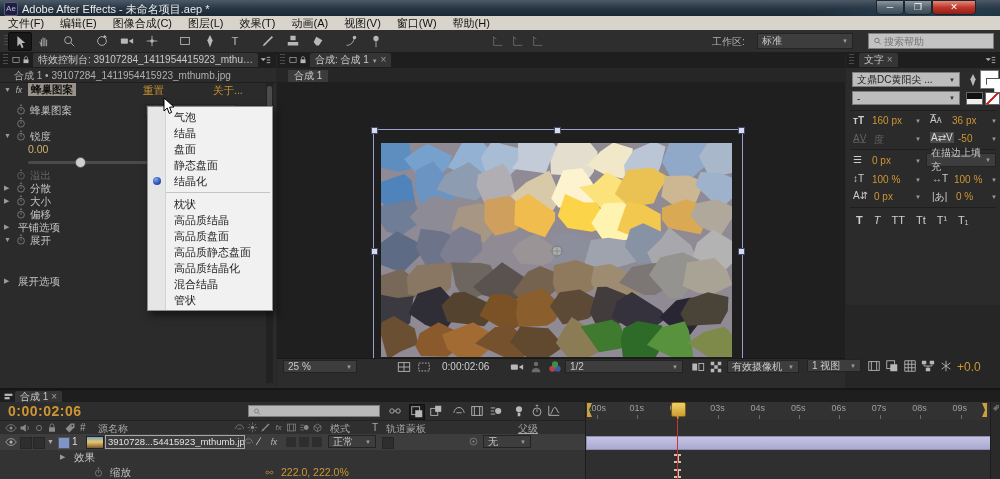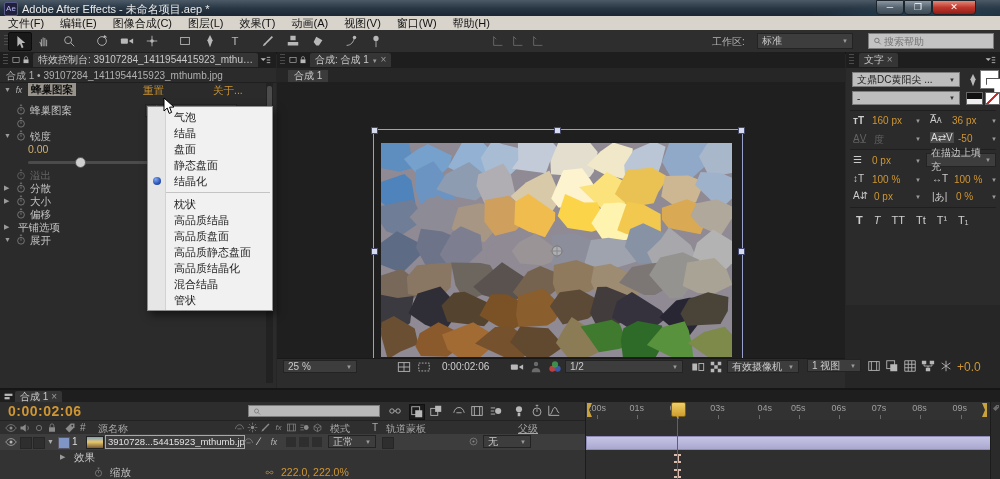--- a/index.html
+++ b/index.html
@@ -245,21 +245,21 @@
           </svg>
         </span>
       <div class="tab" style="max-width:215px;overflow:hidden;text-overflow:ellipsis;">特效控制台: 39107284_1411954415923_mthumb.jpg</div>
       <span class="ic" style="margin-left:auto;margin-right:4px;">
           <svg viewBox="0 0 16 16" xmlns="http://www.w3.org/2000/svg">
             <path fill="currentColor" d="M3 6l3 3 3-3z"></path>
             <path stroke="currentColor" d="M10 5h4M10 8h4M10 11h4"></path>
           </svg>
         </span>
     </div>
-    <div style="height:13px;padding:1px 0 0 6px;font-size:10px;color:#b0b0b0;border-bottom:1px solid #1f1f1f;">合成 1 • 39107284_1411954415923_mthumb.jpg</div>
+    <div style="height:13px;padding:1px 0 0 14px;font-size:10px;color:#b0b0b0;border-bottom:1px solid #1f1f1f;">合成 1 • 39107284_1411954415923_mthumb.jpg</div>
 
     <div class="p" style="left:0;top:31px;width:276px;height:14px;">
       <span class="p" style="left:4px;top:3px;font-size:7px;color:#9a9a9a;">▼</span>
       <span class="p ic" style="left:13px;top:1px;width:12px;height:12px;">
           <svg viewBox="0 0 16 16" xmlns="http://www.w3.org/2000/svg">
             <text x="8" y="12" font-size="11" font-style="italic" text-anchor="middle" fill="currentColor">fx</text>
           </svg>
         </span>
       <span class="p" style="left:28px;top:0;background:#98938a;color:#0f0f0f;font-weight:bold;padding:0 3px;font-size:10.5px;line-height:13px;">蜂巢图案</span>
       <span class="p orange" style="left:143px;top:1px;font-size:10.5px;">重置</span>
@@ -349,20 +349,24 @@
         </div>
         <div class="fxrow" style="top: 135px;">
           <span class="arr">▼</span>
           <span class="sw ic dark">
             <svg viewBox="0 0 16 16" xmlns="http://www.w3.org/2000/svg">
               <circle cx="8" cy="9" r="4.5" fill="none" stroke="currentColor"></circle>
               <path stroke="currentColor" fill="none" d="M8 9V6M6.5 1.5h3M8 1.5V3"></path>
             </svg>
           </span>
           <span class="lbl " style="left:30px">展开</span>
+        </div>
+        <div class="fxrow" style="top: 176px;">
+          <span class="arr">▶</span>
+          <span class="lbl " style="left:18px">展开选项</span>
         </div>
       </div>
 
     <div class="p" style="left:266px;top:31px;width:7px;height:300px;background:#222;">
       <div style="margin:3px 1px;width:5px;height:62px;background:#4c4c4c;border-radius:2px;"></div>
     </div>
   </div>
 
   <div class="p panel" style="left:277px;top:52px;width:568px;height:336px;background:#232323;">
     <div class="tabbar">
@@ -771,21 +775,21 @@
       <div class="p" style="left:1px;top:1px;width:5px;height:14px;background:#caa23c;clip-path:polygon(0 0,100% 0,40% 50%,100% 100%,0 100%);"></div>
       <div class="p" style="right:4px;top:1px;width:5px;height:14px;background:#caa23c;clip-path:polygon(100% 0,0 0,60% 50%,0 100%,100% 100%);"></div>
     <span class="ticklbl" style="left: 3px;">:00s</span>
         <span class="tickmark" style="left: 11px;"></span>
         <span class="ticklbl" style="left: 43.4px;">01s</span>
         <span class="tickmark" style="left: 51.4px;"></span>
         <span class="ticklbl" style="left: 83.8px;">02s</span>
         <span class="tickmark" style="left: 91.8px;"></span>
         <span class="ticklbl" style="left: 124.2px;">03s</span>
         <span class="tickmark" style="left: 132.2px;"></span>
-        <span class="ticklbl" style="left: 164.6px; margin-left: 7px;">04s</span>
+        <span class="ticklbl" style="left: 164.6px;">04s</span>
         <span class="tickmark" style="left: 172.6px;"></span>
         <span class="ticklbl" style="left: 205px;">05s</span>
         <span class="tickmark" style="left: 213px;"></span>
         <span class="ticklbl" style="left: 245.4px;">06s</span>
         <span class="tickmark" style="left: 253.4px;"></span>
         <span class="ticklbl" style="left: 285.8px;">07s</span>
         <span class="tickmark" style="left: 293.8px;"></span>
         <span class="ticklbl" style="left: 326.2px;">08s</span>
         <span class="tickmark" style="left: 334.2px;"></span>
         <span class="ticklbl" style="left: 366.6px;">09s</span>

